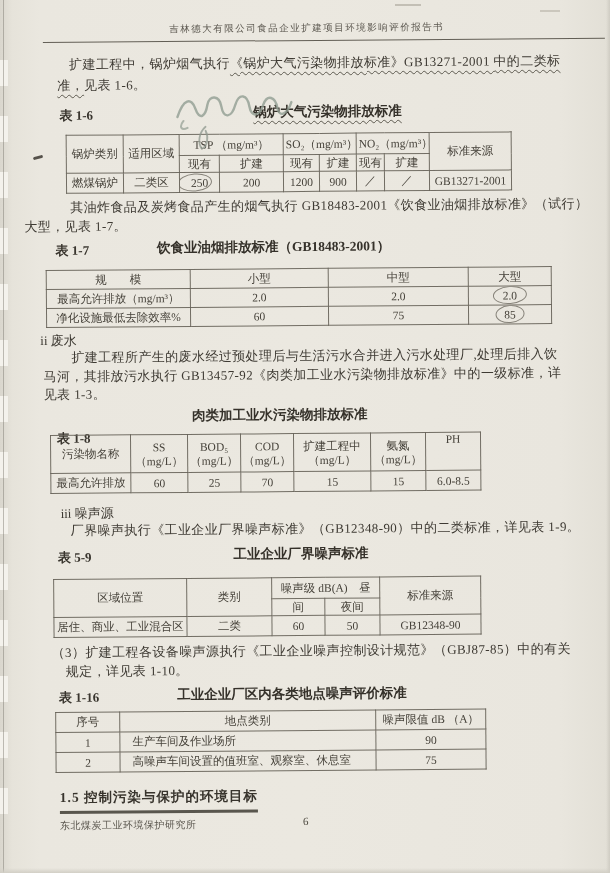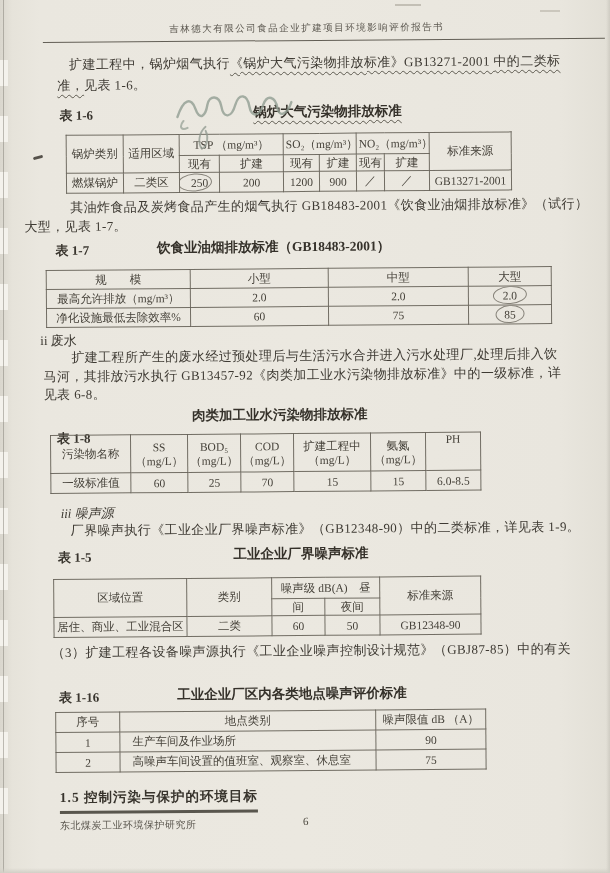--- a/index.html
+++ b/index.html
@@ -158,21 +158,21 @@
         <td>60</td>
         <td>75</td>
         <td class="circ small"><span>85</span></td>
       </tr>
     </tbody>
       </table>
 
     <div class="sechead" style="left:41px;top:330px;">ii 废水</div>
     <div class="bline" style="left:72px;top:347px;">扩建工程所产生的废水经过预处理后与生活污水合并进入污水处理厂,处理后排入饮</div>
     <div class="bline" style="left:44px;top:366px;">马河，其排放污水执行 GB13457-92《肉类加工业水污染物排放标准》中的一级标准，详</div>
-    <div class="bline" style="left:44px;top:384px;">见表 6-8。</div>
+    <div class="bline" style="left:44px;top:384px;">见表 1-3。</div>
 
     <div class="tlabel" style="left:57px;top:428px;">表 1-8</div>
     <div class="ttitle" style="left:120px;top:406px;width:320px;">肉类加工业水污染物排放标准</div>
     <table class="tbl" style="left:50px;top:433px;width:430px;">
       <colgroup>
           <col style="width:80px">
           <col style="width:57px">
           <col style="width:53px">
           <col style="width:53px">
           <col style="width:77px">
@@ -198,35 +198,35 @@
               <span>扩建工程中</span>
               <span>（mg/L）</span>
             </th>
         <th class="hdr2line">
               <span>氨氮</span>
               <span>（mg/L）</span>
             </th>
         <th style="vertical-align:top;">PH</th>
       </tr>
       <tr style="height:20px">
-        <td>一级标准值</td>
+        <td>最高允许排放</td>
         <td>60</td>
         <td>25</td>
         <td>70</td>
         <td>15</td>
         <td>15</td>
         <td>6.0-8.5</td>
       </tr>
     </tbody>
       </table>
 
-    <div class="sechead" style="left:60px;top:503px;font-style:italic;">iii 噪声源</div>
+    <div class="sechead" style="left:60px;top:503px;">iii 噪声源</div>
     <div class="bline" style="left:70px;top:520px;">厂界噪声执行《工业企业厂界噪声标准》（GB12348-90）中的二类标准，详见表 1-9。</div>
 
-    <div class="tlabel" style="left:57px;top:547px;">表 1-5</div>
+    <div class="tlabel" style="left:57px;top:547px;">表 5-9</div>
     <div class="ttitle" style="left:140px;top:545px;width:320px;">工业企业厂界噪声标准</div>
     <table class="tbl" style="left:52px;top:577px;width:427px;">
       <colgroup>
           <col style="width:133px">
           <col style="width:85px">
           <col style="width:53px">
           <col style="width:55px">
           <col style="width:101px">
         </colgroup>
       <tbody>
@@ -244,20 +244,21 @@
         <td>居住、商业、工业混合区</td>
         <td>二类</td>
         <td>60</td>
         <td>50</td>
         <td>GB12348-90</td>
       </tr>
     </tbody>
       </table>
 
     <div class="bline" style="left:50px;top:642px;">（3）扩建工程各设备噪声源执行《工业企业噪声控制设计规范》（GBJ87-85）中的有关</div>
+    <div class="bline" style="left:64px;top:661px;">规定，详见表 1-10。</div>
 
     <div class="tlabel" style="left:57px;top:687px;">表 1-16</div>
     <div class="ttitle" style="left:110px;top:685px;width:360px;">工业企业厂区内各类地点噪声评价标准</div>
     <table class="tbl" style="left:53px;top:710px;width:430px;">
       <colgroup>
           <col style="width:64px">
           <col style="width:256px">
           <col style="width:110px">
         </colgroup>
       <tbody>

